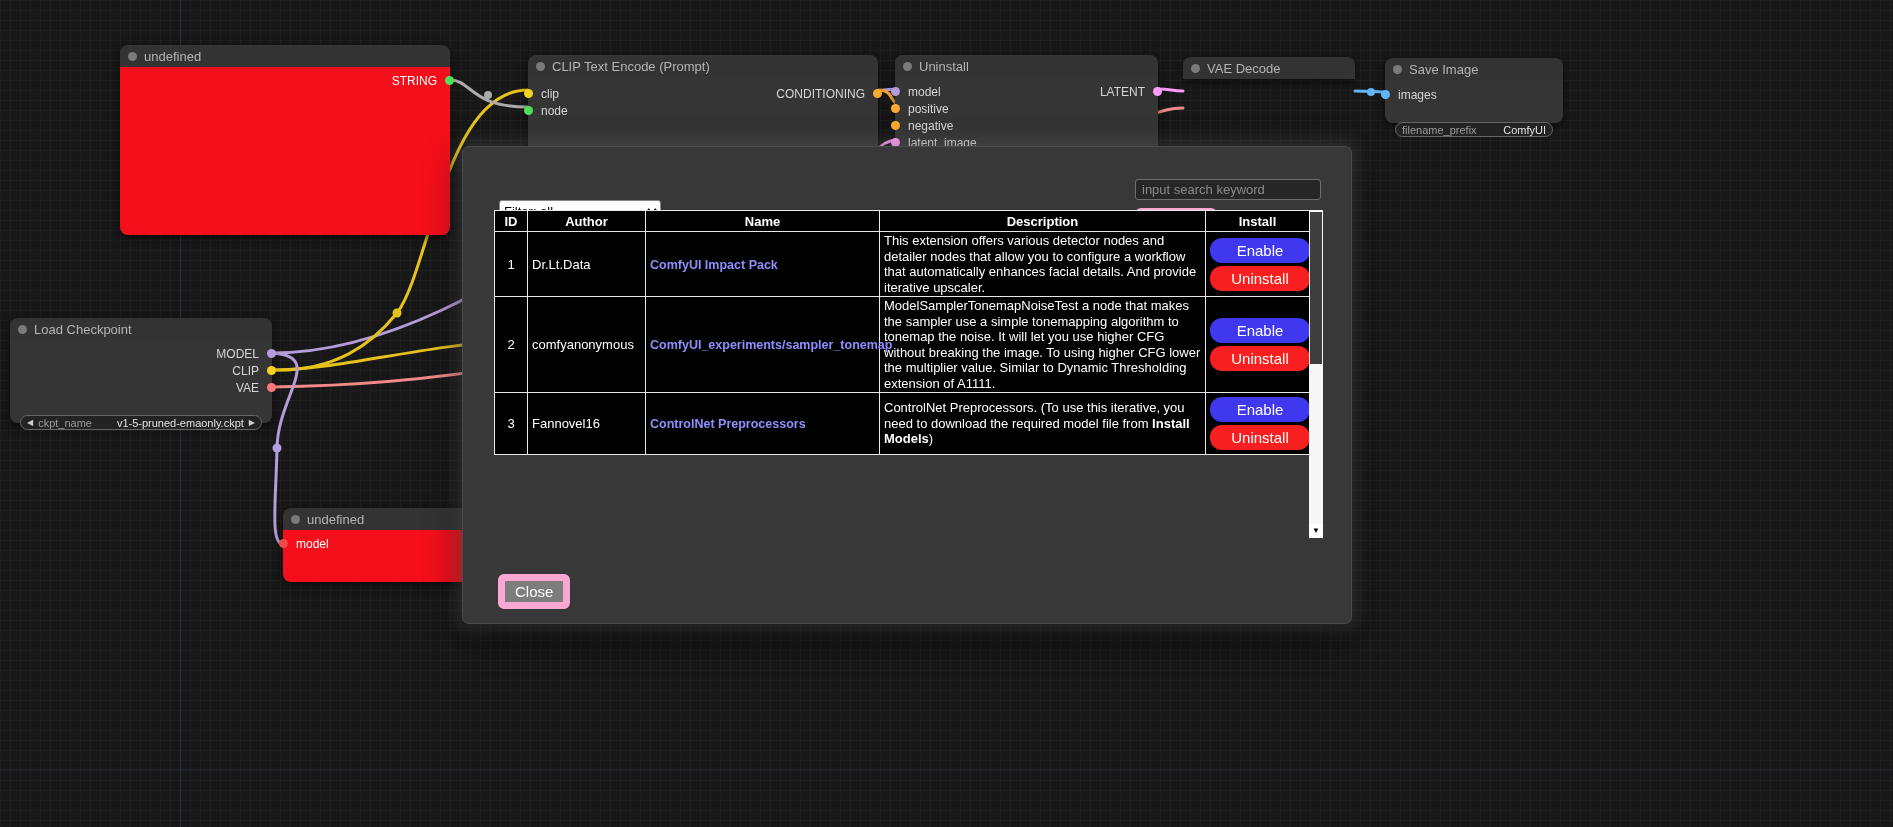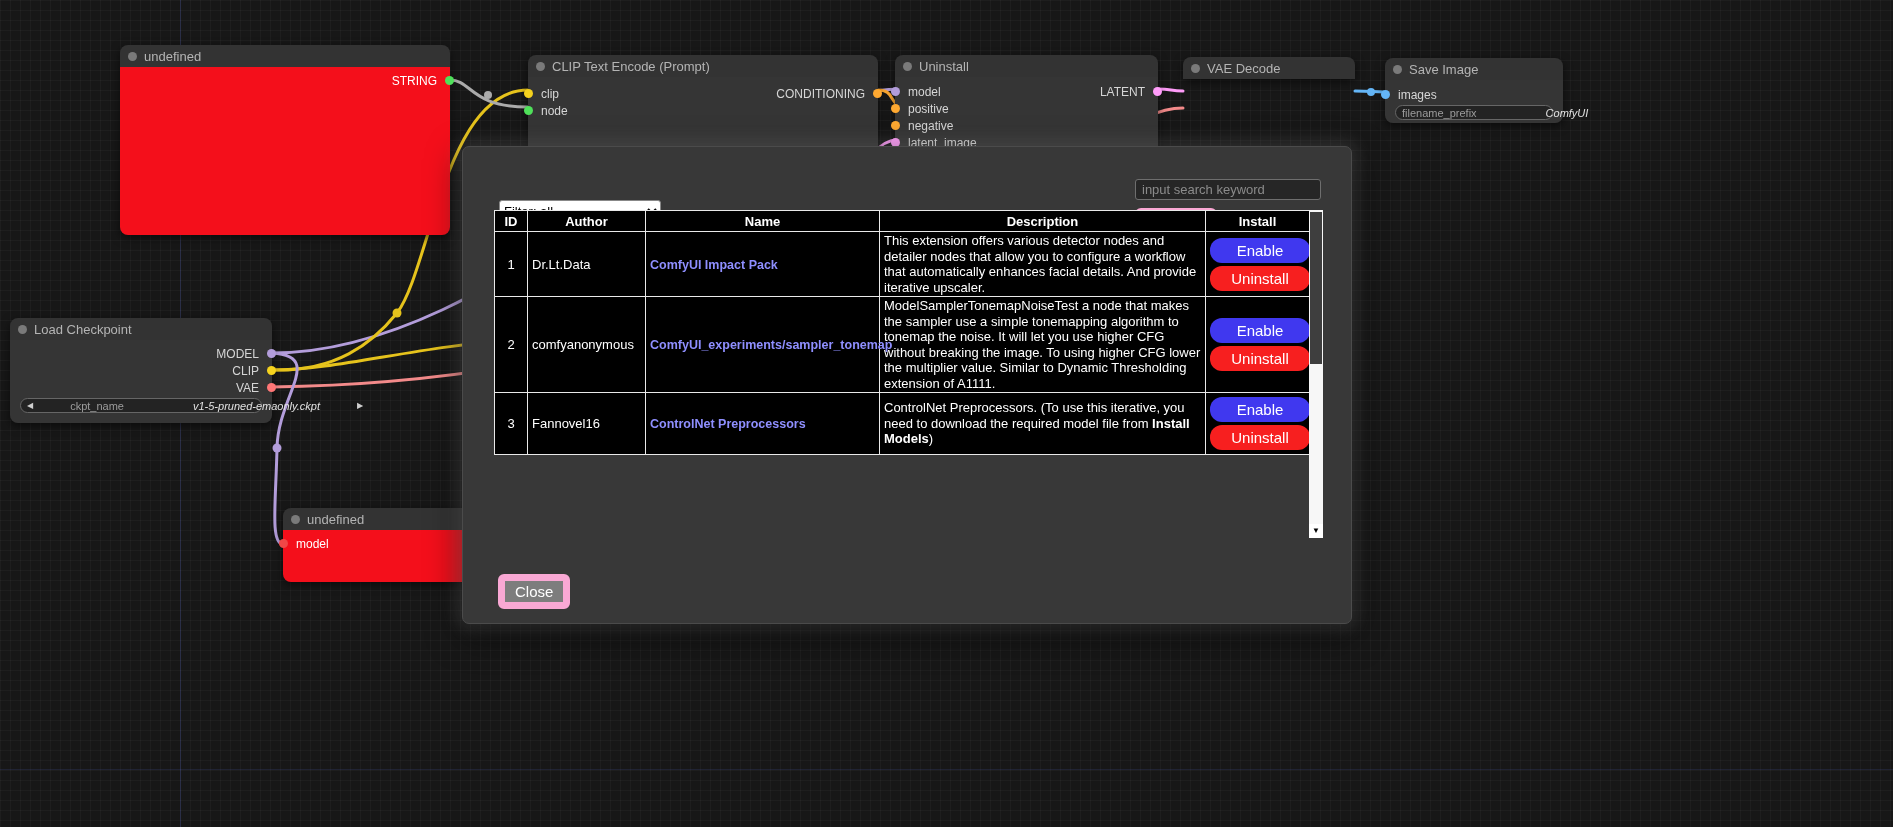--- a/index.html
+++ b/index.html
@@ -30,26 +30,26 @@
   .node-body{background:var(--node-body);border-radius:0 0 8px 8px;padding-top:5px;padding-bottom:4px;position:relative;}
   .node-body.err{background:var(--node-err);}
   .row{position:relative;height:17px;display:flex;align-items:center;justify-content:space-between;}
   .row.only-out{justify-content:flex-end;}
   .in-label{color:#d6d6d6;margin-left:13px;}
   .node-body.err .in-label,.node-body.err .out-label{color:#ffffff;}
   .out-label{color:#d6d6d6;margin-right:13px;}
   .dot{width:9px;height:9px;border-radius:50%;position:absolute;top:4px;}
   .dot.in{left:-4px;}
   .dot.out{right:-4px;}
-  .widget{margin:2px 10px 2px 10px;height:15px;background:#232323;border:1px solid #666;
-    border-radius:8px;display:flex;align-items:center;padding:0 6px;font-size:11px;color:#9c9c9c;gap:32px;}
+  .widget{margin:19px 10px 2px 10px;height:15px;background:#232323;border:1px solid #666;
+    border-radius:8px;display:flex;align-items:center;padding:0 6px;font-size:11px;color:#9c9c9c;}
   .widget .arrow{color:#cfcfcf;font-size:8px;line-height:1;}
   .widget .wlabel{margin:0 5px;white-space:nowrap;}
   .widget .spacer{flex:1;}
-  .widget .wvalue{color:#e2e2e2;margin-right:5px;white-space:nowrap;font-style:italic;}
+  .widget .wvalue{color:#e2e2e2;margin-right:5px;white-space:nowrap;}
 
   
   .modal{position:absolute;left:462px;top:146px;width:890px;height:478px;z-index:20;
     background:#383838;border-radius:7px;border:1px solid #4b4b4b;
     box-shadow:0 0 18px 5px rgba(255,255,255,0.13), 0 10px 34px rgba(0,0,0,0.65);}
   .modal-toolbar{position:absolute;left:36px;right:30px;top:32px;display:flex;align-items:center;}
   .filter-select{width:162px;height:23px;font-size:13px;font-family:"Liberation Sans",sans-serif;background:#fff;color:#000;border:1px solid #888;border-radius:3px;}
   .toolbar-right{margin-left:auto;display:flex;align-items:flex-start;gap:8px;flex-direction:column;}
   .search-input{width:186px;height:21px;background:#262626;border:1px solid #6e6e6e;border-radius:3px;
     color:#ddd;font-size:13px;padding:0 6px;font-family:"Liberation Sans",sans-serif;}

